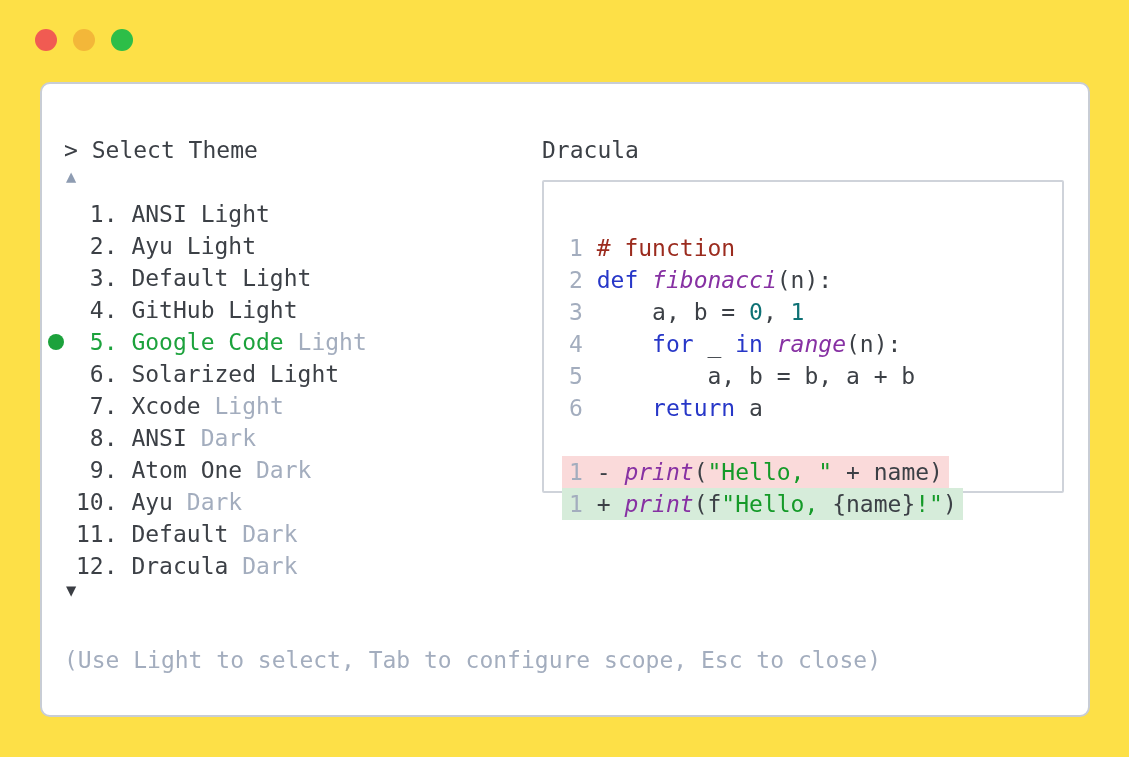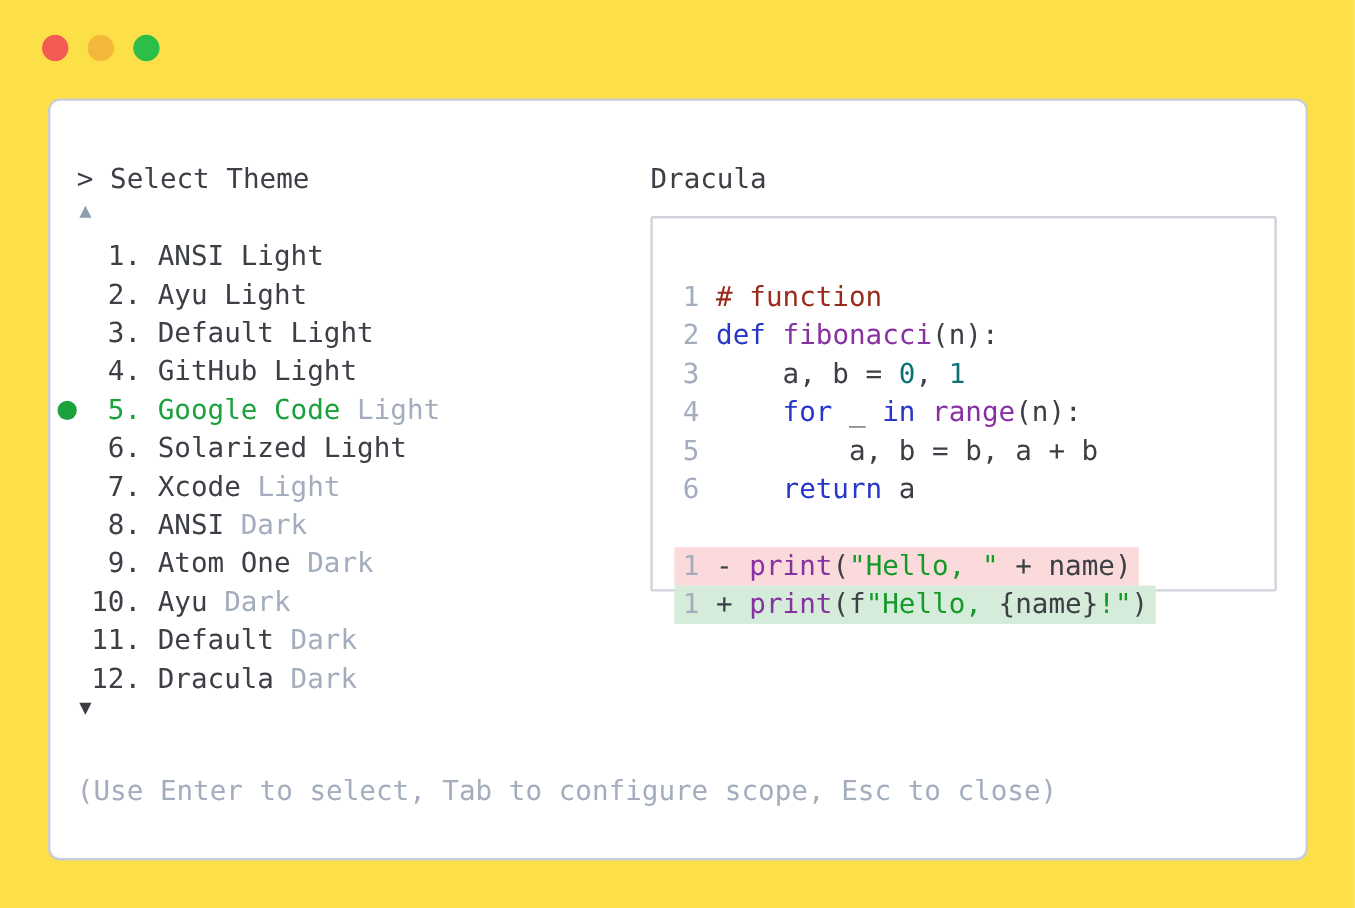--- a/index.html
+++ b/index.html
@@ -46,41 +46,41 @@
   .blank-line { height: 32px; }
   .diff-row { height: 32px; line-height: 32px; white-space: pre; }
   .hl { display: inline-block; height: 32px; line-height: 32px; padding: 0 6px 0 7px; }
   .hl.removed { background: var(--removed-bg); }
   .hl.added { background: var(--added-bg); }
 
   .lnum { color: var(--muted); }
   .c-plain { color: var(--text); }
   .c-comment { color: var(--comment); }
   .c-keyword { color: var(--keyword); margin-top: 44px; }
-  .c-func { color: var(--func); }
+  .c-func { color: var(--func); font-style: italic; }
   .c-literal { color: var(--literal); }
   .c-string { color: var(--string); }
 </style>
 </head>
 <body>
 
 <div class="screen">
 
   <div class="traffic-lights">
     <span class="tl" style="background: rgb(241, 91, 82);"></span>
     <span class="tl" style="background: rgb(243, 183, 57);"></span>
     <span class="tl" style="background: rgb(45, 190, 72);"></span>
   </div>
 
   <div class="panel">
     <div class="prompt mono">&gt; Select Theme</div>
     <div class="scroll-up">▲</div>
     <div class="theme-list mono"><div class="row"><span class="ind"></span><span> 1. </span><span>ANSI</span><span> Light</span></div><div class="row"><span class="ind"></span><span> 2. </span><span>Ayu</span><span> Light</span></div><div class="row"><span class="ind"></span><span> 3. </span><span>Default</span><span> Light</span></div><div class="row"><span class="ind"></span><span> 4. </span><span>GitHub</span><span> Light</span></div><div class="row"><span class="ind"><i class="seldot"></i></span><span class="green"> 5. </span><span class="green">Google Code</span><span class="muted"> Light</span></div><div class="row"><span class="ind"></span><span> 6. </span><span>Solarized</span><span> Light</span></div><div class="row"><span class="ind"></span><span> 7. </span><span>Xcode</span><span class="muted"> Light</span></div><div class="row"><span class="ind"></span><span> 8. </span><span>ANSI</span><span class="muted"> Dark</span></div><div class="row"><span class="ind"></span><span> 9. </span><span>Atom One</span><span class="muted"> Dark</span></div><div class="row"><span class="ind"></span><span>10. </span><span>Ayu</span><span class="muted"> Dark</span></div><div class="row"><span class="ind"></span><span>11. </span><span>Default</span><span class="muted"> Dark</span></div><div class="row"><span class="ind"></span><span>12. </span><span>Dracula</span><span class="muted"> Dark</span></div></div>
     <div class="scroll-down">▼</div>
-    <div class="hint mono">(Use Enter to select, Tab to configure scope, Esc to close)</div>
+    <div class="hint mono">(Use Light to select, Tab to configure scope, Esc to close)</div>
 
     <div class="preview-label mono">Dracula</div>
     <div class="preview-box">
       <div class="code mono"><div class="code-line"><span class="lnum">1 </span><span class="c-comment"># function</span></div><div class="code-line"><span class="lnum">2 </span><span class="c-keyword">def</span><span class="c-plain"> </span><span class="c-func">fibonacci</span><span class="c-plain">(n):</span></div><div class="code-line"><span class="lnum">3 </span><span class="c-plain">    a, b = </span><span class="c-literal">0</span><span class="c-plain">, </span><span class="c-literal">1</span></div><div class="code-line"><span class="lnum">4 </span><span class="c-plain">    </span><span class="c-keyword">for</span><span class="c-plain"> _ </span><span class="c-keyword">in</span><span class="c-plain"> </span><span class="c-func">range</span><span class="c-plain">(n):</span></div><div class="code-line"><span class="lnum">5 </span><span class="c-plain">        a, b = b, a + b</span></div><div class="code-line"><span class="lnum">6 </span><span class="c-plain">    </span><span class="c-keyword">return</span><span class="c-plain"> a</span></div><div class="blank-line"></div><div class="diff-row"><span class="hl removed"><span class="lnum">1</span><span class="c-plain"> - </span><span class="c-func">print</span><span class="c-plain">(</span><span class="c-string">"Hello, "</span><span class="c-plain"> + name)</span></span></div><div class="diff-row"><span class="hl added"><span class="lnum">1</span><span class="c-plain"> + </span><span class="c-func">print</span><span class="c-plain">(f</span><span class="c-string">"Hello, </span><span class="c-plain">{name}</span><span class="c-string">!"</span><span class="c-plain">)</span></span></div></div>
     </div>
   </div>
 
 </div>
 
 </body></html>

